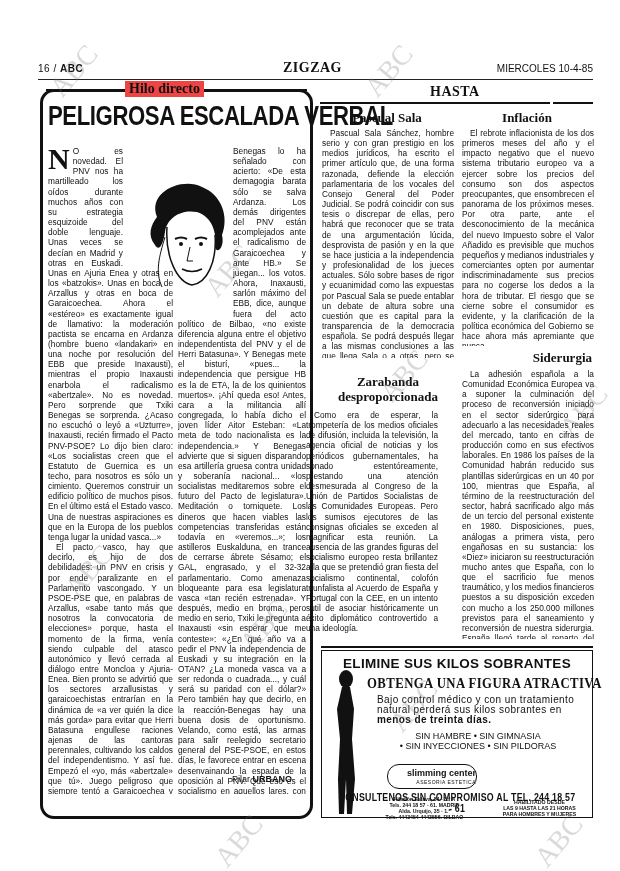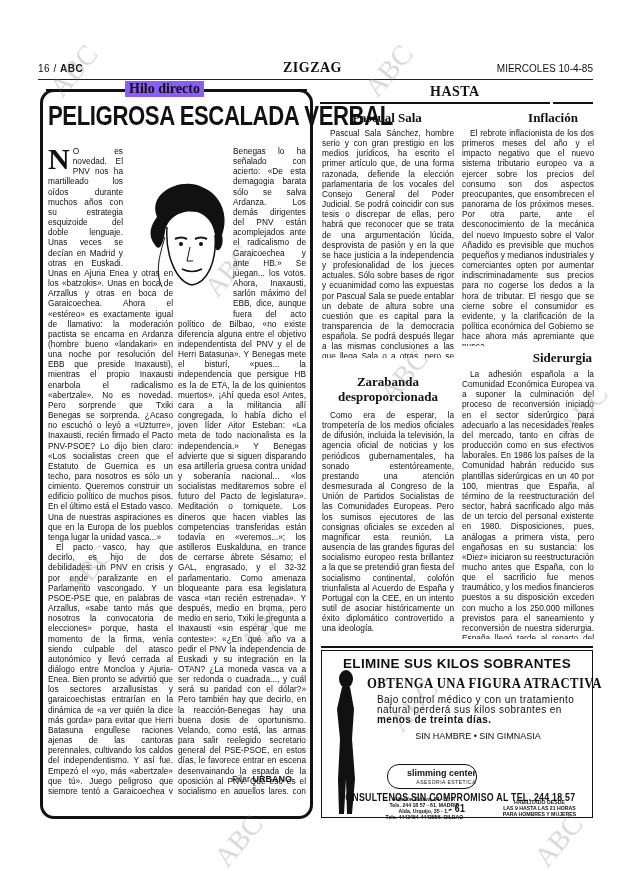--- a/index.html
+++ b/index.html
@@ -8,21 +8,21 @@
 
   .header { position: absolute; left: 38px; top: 60px; width: 555px; height: 20px; }
   .header .pg { position: absolute; left: 0; top: 3px; font-size: 10px; letter-spacing: 0.5px; }
   .header .pg b { font-weight: bold; }
   .header .section { position: absolute; left: 245px; top: 0px; font-family: "Liberation Serif", serif; font-weight: bold; font-size: 14px; letter-spacing: 0.5px; }
   .header .date { position: absolute; right: 0; top: 3px; font-size: 10px; }
   .header-rule { position: absolute; left: 38px; top: 79px; width: 555px; height: 1px; background: #222; }
 
   
   .hilo-box { position: absolute; left: 40px; top: 89px; width: 273px; height: 730px; border: 3px solid #111; border-radius: 14px; }
-  .hilo-label { position: absolute; left: 125px; top: 81px; background: #8b5cf6; padding: 0 4px; font-family: "Liberation Serif", serif; font-weight: bold; font-size: 14px; }
+  .hilo-label { position: absolute; left: 125px; top: 81px; background: #ef4444; padding: 0 4px; font-family: "Liberation Serif", serif; font-weight: bold; font-size: 14px; }
   .hilo-line { position: absolute; top: 89px; height: 2px; background: #111; }
   .headline { position: absolute; left: 48px; top: 103px; width: 258px; font-family: "Liberation Sans", sans-serif; font-weight: bold; font-size: 27px; letter-spacing: -0.5px; transform: scaleX(0.82); transform-origin: left top; white-space: nowrap; line-height: 1; }
 
   .col { position: absolute; font-size: 8.3px; line-height: 10.15px; text-align: justify; hyphens: auto; color: #111; }
   .col p { text-indent: 8px; }
   .col p.noindent { text-indent: 0; }
   .dropcap { float: left; font-family: "Liberation Serif", serif; font-size: 30px; line-height: 24px; margin: 1px 3px 0 0; font-weight: bold; }
 
   .portrait { position: absolute; left: 137px; top: 177px; width: 100px; height: 123px; }
 
@@ -99,41 +99,42 @@
 <div class="zz-title">HASTA</div>
 <div class="zz-line1"></div>
 <div class="zz-line2"></div>
 
 <div class="subhead" style="left:322px; top:110px; width:130px;">Pascual Sala</div>
 <div class="col" style="left:322px; top:128px; width:132px; height:230px; overflow:hidden;">
   <p>Pascual Sala Sánchez, hombre serio y con gran prestigio en los medios jurídicos, ha escrito el primer artículo que, de una forma razonada, defiende la elección parlamentaria de los vocales del Consejo General del Poder Judicial. Se podrá coincidir con sus tesis o discrepar de ellas, pero habrá que reconocer que se trata de una argumentación lúcida, desprovista de pasión y en la que se hace justicia a la independencia y profesionalidad de los jueces actuales. Sólo sobre bases de rigor y ecuanimidad como las expuestas por Pascual Sala se puede entablar un debate de altura sobre una cuestión que es capital para la transparencia de la democracia española. Se podrá después llegar a las mismas conclusiones a las que llega Sala o a otras, pero se habrá trabajado dejando la pasión y el partidismo político a un lado.</p>
 </div>
 
 <div class="subhead" style="left:322px; top:374px; width:132px;">Zarabanda<br>desproporcionada</div>
-<div class="col" style="left:322px; top:410px; width:132px; height:232px; overflow:hidden;">
+<div class="col" style="left:306px; top:410px; width:132px; height:232px; overflow:hidden;">
   <p>Como era de esperar, la trompetería de los medios oficiales de difusión, incluida la televisión, la agencia oficial de noticias y los periódicos gubernamentales, ha sonado estentóreamente, prestando una atención desmesurada al Congreso de la Unión de Partidos Socialistas de las Comunidades Europeas. Pero los sumisos ejecutores de las consignas oficiales se exceden al magnificar esta reunión. La ausencia de las grandes figuras del socialismo europeo resta brillantez a la que se pretendió gran fiesta del socialismo continental, colofón triunfalista al Acuerdo de España y Portugal con la CEE, en un intento sutil de asociar históricamente un éxito diplomático controvertido a una ideología.</p>
 </div>
 
-<div class="subhead" style="left:488px; top:110px; width:130px;">Inflación</div>
+<div class="subhead" style="left:462px; top:110px; width:130px;">Inflación</div>
 <div class="col" style="left:462px; top:128px; width:132px; height:218px; overflow:hidden;">
   <p>El rebrote inflacionista de los dos primeros meses del año y el impacto negativo que el nuevo sistema tributario europeo va a ejercer sobre los precios del consumo son dos aspectos preocupantes, que ensombrecen el panorama de los próximos meses. Por otra parte, ante el desconocimiento de la mecánica del nuevo Impuesto sobre el Valor Añadido es previsible que muchos pequeños y medianos industriales y comerciantes opten por aumentar indiscriminadamente sus precios para no cogerse los dedos a la hora de tributar. El riesgo que se cierne sobre el consumidor es evidente, y la clarificación de la política económica del Gobierno se hace ahora más apremiante que nunca.</p>
 </div>
 
 <div class="subhead" style="left:462px; top:350px; width:130px;text-align:right;">Siderurgia</div>
 <div class="col" style="left:462px; top:369px; width:132px; height:270px; overflow:hidden;">
   <p>La adhesión española a la Comunidad Económica Europea va a suponer la culminación del proceso de reconversión iniciado en el sector siderúrgico para adecuarlo a las necesidades reales del mercado, tanto en cifras de producción como en sus efectivos laborales. En 1986 los países de la Comunidad habrán reducido sus plantillas siderúrgicas en un 40 por 100, mientras que España, al término de la reestructuración del sector, habrá sacrificado algo más de un tercio del personal existente en 1980. Disposiciones, pues, análogas a primera vista, pero engañosas en su sustancia: los «Diez» iniciaron su reestructuración mucho antes que España, con lo que el sacrificio fue menos traumático, y los medios financieros puestos a su disposición exceden con mucho a los 250.000 millones previstos para el saneamiento y reconversión de nuestra siderurgia. España llegó tarde al reparto del pastel.</p>
 </div>
 
 <div class="ad-topline"></div>
 <div class="ad">
   <div class="l1">ELIMINE SUS KILOS SOBRANTES</div>
   <div class="l2">OBTENGA UNA FIGURA ATRACTIVA</div>
   <div class="l3"><span>Bajo control médico y con un tratamiento natural perderá sus kilos sobrantes en </span><b>menos de treinta días.</b></div>
   <div class="l4">
       <div>SIN HAMBRE • SIN GIMNASIA</div>
+      <div>• SIN INYECCIONES • SIN PILDORAS</div>
     </div>
   <svg class="figure" viewBox="0 0 30 148">
     <ellipse cx="16" cy="10" rx="7" ry="9" fill="#111"></ellipse>
     <path d="M12 18 L20 18 L24 40 L22 70 L25 110 L22 145 L17 145 L16 110 L14 145 L9 145 L8 110 L10 70 L7 40 Z" fill="#111"></path>
   </svg>
   <div class="logo">
     <span class="n">slimming center</span>
     <span class="s">ASESORIA ESTETICA</span>
   </div>
   <div class="addr">

